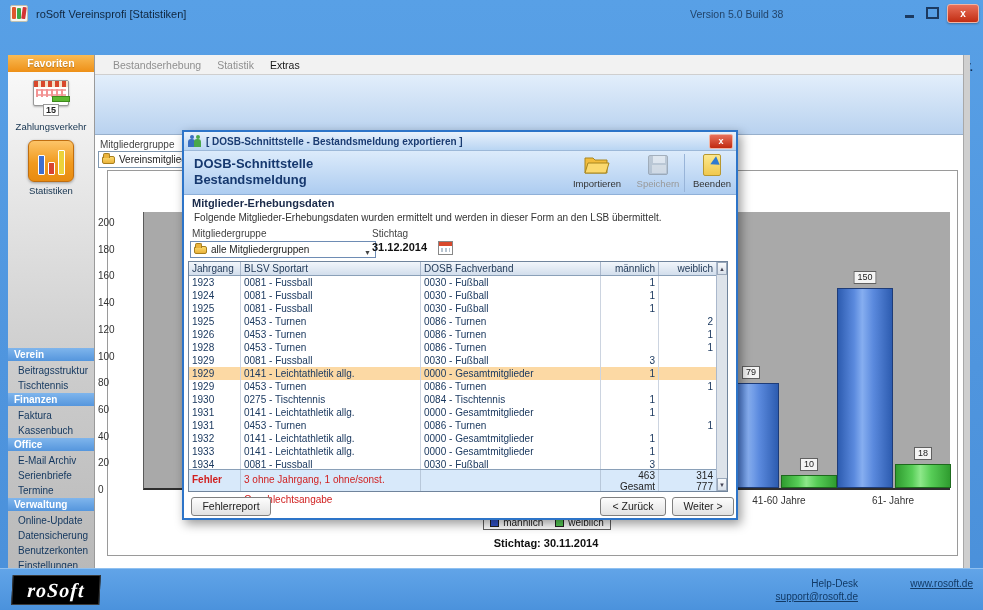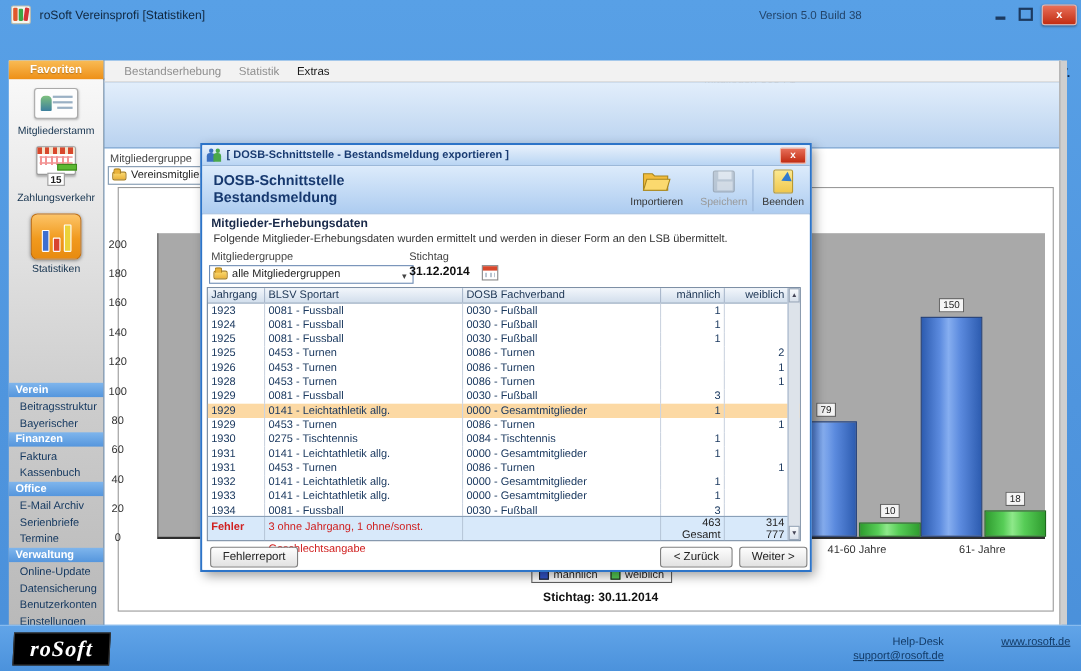--- a/index.html
+++ b/index.html
@@ -81,21 +81,21 @@
   .redcircle { display:inline-block; width:21px; height:21px; border-radius:50%; border:1px solid #8a2210;
       background:radial-gradient(circle at 35% 30%, #f2937c, #d4452a 55%, #a82a12); color:#fff; font-weight:bold; font-size:11px; line-height:20px; text-align:center; box-shadow:0 1px 2px rgba(0,0,0,.3); margin-bottom:1px; }
 
   
   #content { position:absolute; left:95px; top:135px; width:870px; height:433px; background:#fff; }
   .filter-label { position:absolute; top:139px; font-size:10px; color:#444; z-index:1; }
   #combo-behind { position:absolute; left:98px; top:151px; width:162px; height:17px; border:1px solid #8098b0; background:#fff; z-index:1; font-size:10px; line-height:15px; color:#222; padding-left:20px; white-space:nowrap; overflow:hidden; }
   #combo-behind .folder { position:absolute; left:3px; top:4px; width:13px; height:8px; }
   #chart-panel { position:absolute; left:107px; top:170px; width:851px; height:386px; background:#fff; border:1px solid #9a9a9a; z-index:0; }
   #plot { position:absolute; left:143px; top:212px; width:807px; height:278px; background:#a9a9a9; border-left:1px solid #5a5a5a; border-bottom:2px solid #2e2e2e; z-index:1; }
-  .ytick { position:absolute; left:88px; width:38px; text-align:center; font-size:10px; color:#333; z-index:1; }
+  .ytick { position:absolute; left:98px; width:38px; text-align:left; font-size:10px; color:#333; z-index:1; }
   .bar { position:absolute; bottom:0; width:56px; }
   .bar.m { background:linear-gradient(to right,#2d5cb0,#5b8ade 30%,#86aef0 45%,#5b8ade 65%,#2d5cb0); border:1px solid #1e3c78; }
   .bar.f { background:linear-gradient(to right,#2f9c2f,#57cd57 30%,#8ee88a 45%,#57cd57 65%,#2f9c2f); border:1px solid #1d6a1d; }
   .bar-val { position:absolute; transform:translateX(-50%); background:#f4f4f4; border:1px solid #606060; font-size:9px; color:#222; padding:0 3px; line-height:11px; }
   .xtick { position:absolute; top:495px; width:110px; text-align:center; font-size:10px; color:#333; z-index:1; }
   #legend { position:absolute; left:483px; top:514px; width:128px; height:16px; background:#fff; border:1px solid #606060; display:flex; align-items:center; justify-content:center; gap:12px; z-index:1; font-size:10px; color:#222; }
   .leg-item { display:flex; align-items:center; gap:4px; }
   .leg-sq { width:9px; height:9px; border:1px solid #222; }
   #chart-caption { position:absolute; left:446px; top:537px; width:200px; text-align:center; font-weight:bold; font-size:11px; color:#111; z-index:1; }
   #right-strip { position:absolute; left:963px; top:55px; width:7px; height:513px; background:#cfcfcf; border-left:1px solid #a8a8a8; }
@@ -192,32 +192,31 @@
       </div>
     <div id="club-arrow">▼</div>
     <div id="club-name">TSV Musterverein e.V.</div>
     <div id="members-text">Mitglieder:  308 | 1</div>
     <div id="federation">BLSV - Bayerischer Landes-Sportverband e.V.</div>
   </div>
 
   <div id="sidebar">
     <div id="fav-header">Favoriten</div>
     <div id="fav-items">
-        <div class="fav-item"><span class="ic-wrap"><span class="ic-card" style="display:inline-block"><u class="l1"></u><u class="l2"></u><u class="l3"></u><s></s></span></span><div class="fav-label">Mitgliederstamm</div></div>
         <div class="fav-item"><span class="ic-wrap"><span class="ic-cal" style="display:inline-block;margin-bottom:10px"><span class="hd"></span><span class="gr"></span><span class="tag"></span><span class="cal-badge">15</span></span></span><div class="fav-label">Zahlungsverkehr</div></div>
         <div class="fav-item"><span class="ic-wrap"><span class="ic-stat" style="display:inline-flex">
               <i class="b1"></i>
               <i class="b2"></i>
               <i class="b3"></i>
             </span></span><div class="fav-label">Statistiken</div></div>
       </div>
     <div id="side-sections">
         <div class="side-header">Verein</div>
         <div class="side-item">Beitragsstruktur</div>
-        <div class="side-item">Bayerischer</div>
+        <div class="side-item">Tischtennis</div>
         <div class="side-header">Finanzen</div>
         <div class="side-item">Faktura</div>
         <div class="side-item">Kassenbuch</div>
         <div class="side-header">Office</div>
         <div class="side-item">E-Mail Archiv</div>
         <div class="side-item">Serienbriefe</div>
         <div class="side-item">Termine</div>
         <div class="side-header">Verwaltung</div>
         <div class="side-item">Online-Update</div>
         <div class="side-item">Datensicherung</div>

